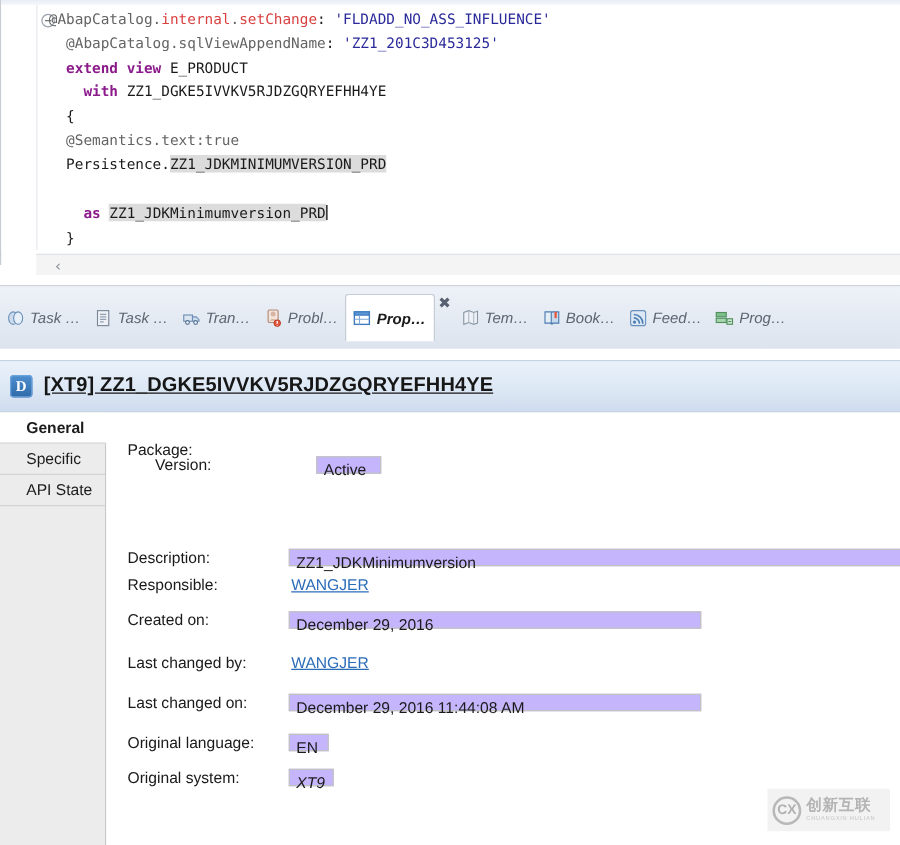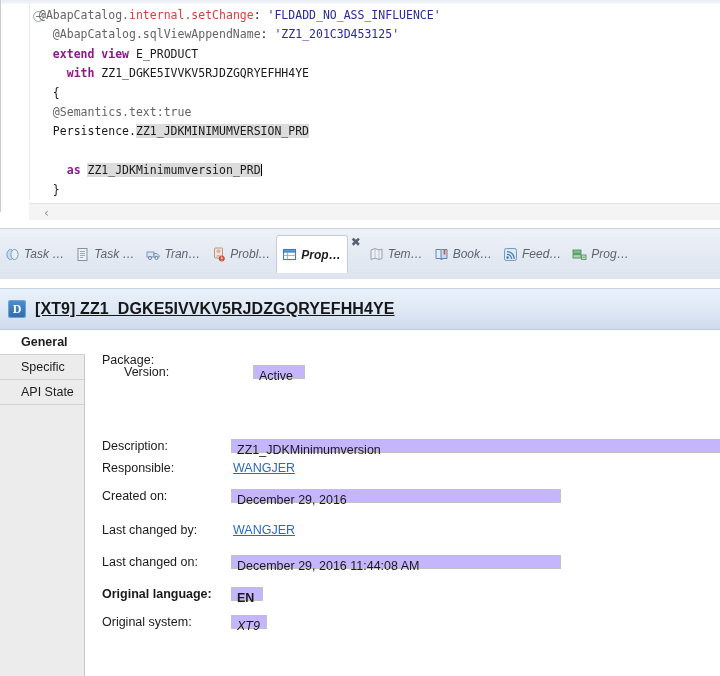--- a/index.html
+++ b/index.html
@@ -309,24 +309,31 @@
         <div class="box" style="width: 330px;"><span>December 29, 2016</span></div>
       </div>
       <div class="row" style="top: 188px; width: 635px;">
         <span class="flabel">Last changed by:</span>
         <span class="link">WANGJER</span>
       </div>
       <div class="row" style="top: 220px; width: 635px;">
         <span class="flabel">Last changed on:</span>
         <div class="box" style="width: 330px;"><span>December 29, 2016 11:44:08 AM</span></div>
       </div>
-      <div class="row" style="top: 252px; width: 635px; font-weight: bold;">
+      <div class="row" style="top: 252px; width: 635px;">
         <span class="flabel">Original language:</span>
         <div class="box" style="width: 32px;"><span>EN</span></div>
       </div>
       <div class="row" style="top: 280px; width: 635px;">
         <span class="flabel">Original system:</span>
         <div class="box" style="width: 36px; font-style: italic;"><span>XT9</span></div>
       </div>
     </div>
 
+  <div class="wm">
+    <div class="wm-mark">CX</div>
+    <div class="wm-t">
+      <span class="wm-cn">创新互联</span>
+      <span class="wm-py">CHUANGXIN HULIAN</span>
+    </div>
+  </div>
 
 </div>
 
 </body></html>

